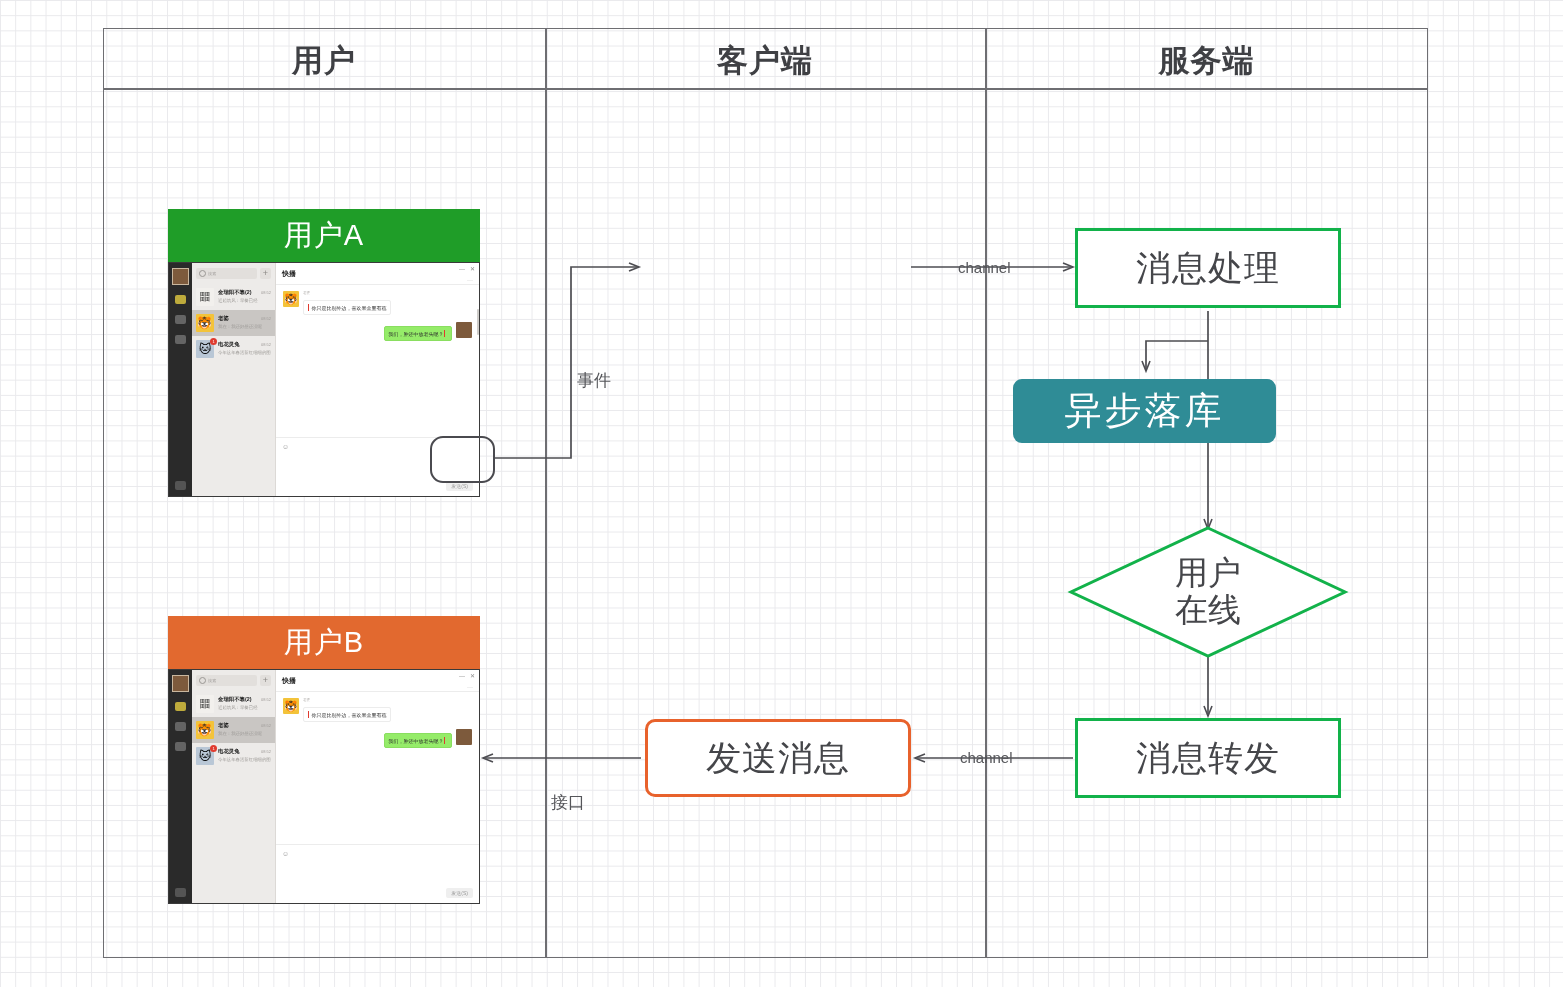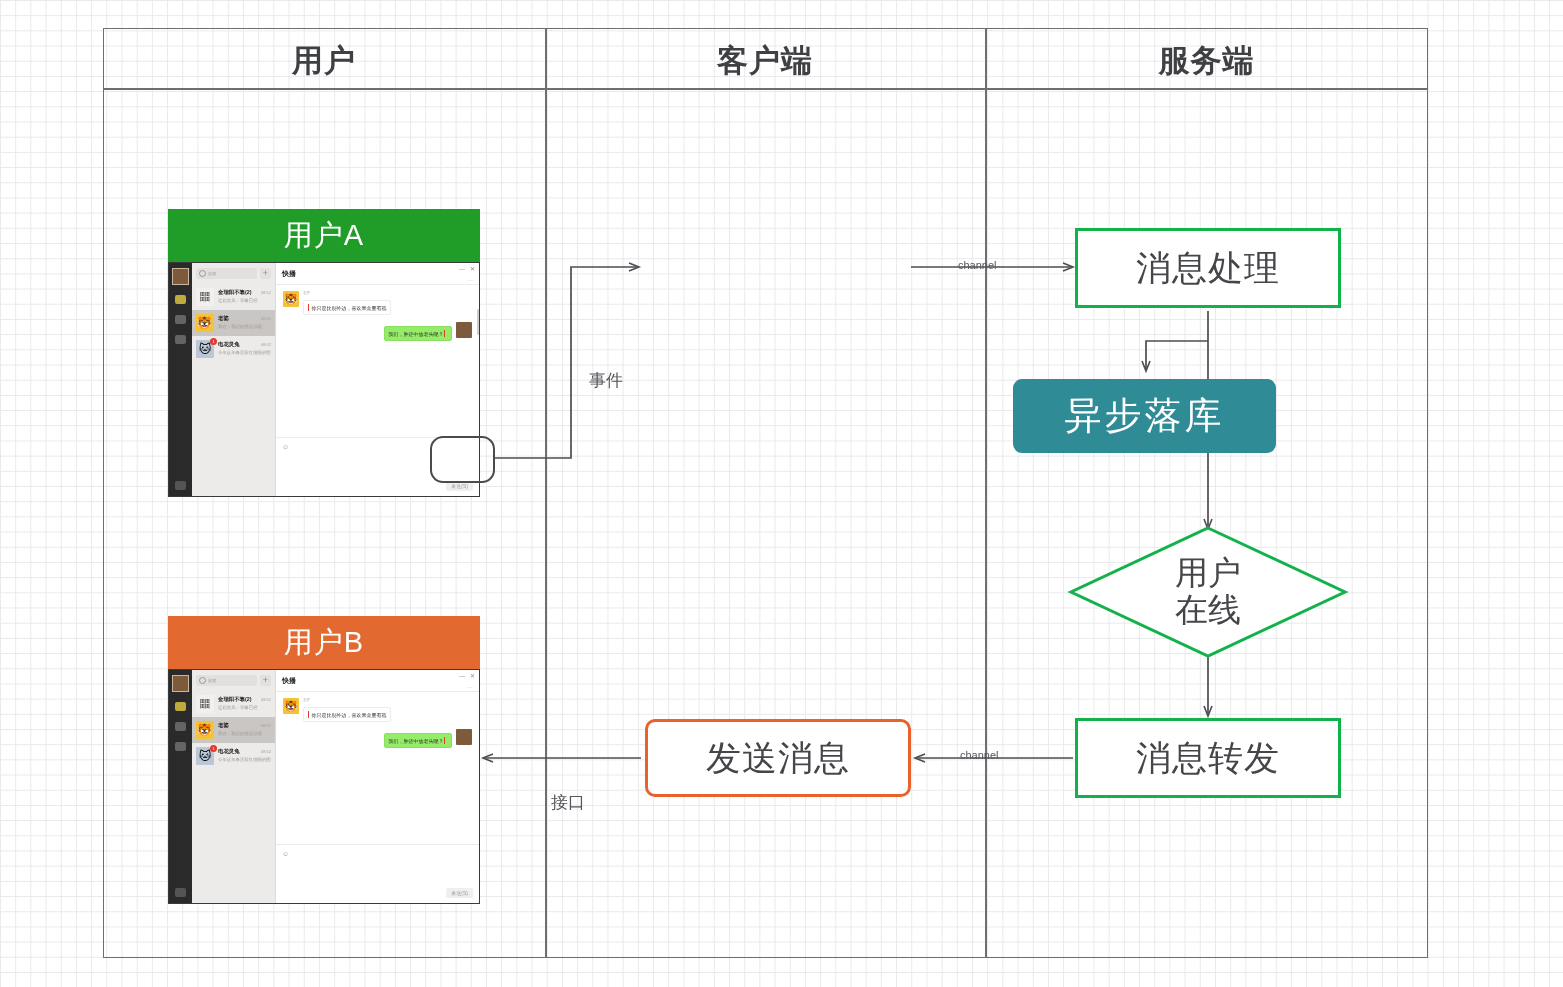--- a/index.html
+++ b/index.html
@@ -45,21 +45,21 @@
   }
   .diamond-label{
     position:absolute;display:flex;flex-direction:column;
     align-items:center;justify-content:center;
     font-size:33px;color:#45464a;line-height:1.12;
     text-align:center;
   }
 
   
   .edge-label{
-    position:absolute;font-size:11px;color:#55565a;
+    position:absolute;font-size:15px;color:#55565a;
     background:transparent;white-space:nowrap;
     font-family:"Liberation Sans","DejaVu Sans",sans-serif;
   }
   .edge-label.cn{font-size:17px;}
 
   
   .user-card{position:absolute;}
   .user-card-header{
     width:100%;box-sizing:border-box;height:53px;
     display:flex;align-items:center;justify-content:center;
@@ -207,29 +207,29 @@
 
     <path d="M1208,655 L1208,716" fill="none" stroke="#4d4d52" stroke-width="1.7" marker-end="url(#ah)"></path>
 
     <path d="M1073,758 L915,758" fill="none" stroke="#4d4d52" stroke-width="1.7" marker-end="url(#ah)"></path>
 
     <path d="M641,758 L483,758" fill="none" stroke="#4d4d52" stroke-width="1.7" marker-end="url(#ah)"></path>
 
     <polygon points="1208,528 1345,592 1208,656 1071,592" fill="#ffffff" stroke="#12b24a" stroke-width="3"></polygon>
   </svg>
 
-  <div class="edge-label cn" style="left:556px;top:369px;padding-left:33px;">事件</div>
+  <div class="edge-label cn" style="left:544px;top:369px;padding-left:33px;">事件</div>
   <div class="edge-label" style="left:958px;top:259px;">channel</div>
   <div class="edge-label" style="left:960px;top:749px;">channel</div>
   <div class="edge-label cn" style="left:551px;top:791px;">接口</div>
 
 
   <div class="node green" style="left:1075px;top:228px;width:266px;height:80px;">消息处理</div>
 
-  <div class="node teal" style="left:1013px;top:379px;width:263px;height:74px;">异步落库</div>
+  <div class="node teal" style="left:1013px;top:379px;width:263px;height:64px;">异步落库</div>
 
   <div class="diamond-label" style="left:1108px;top:546px;width:200px;height:92px;">
     <span>用户</span>
     <span>在线</span>
   </div>
 
   <div class="node green" style="left:1075px;top:718px;width:266px;height:80px;">消息转发</div>
 
   <div class="node orange" style="left:645px;top:719px;width:266px;height:78px;">发送消息</div>
 

